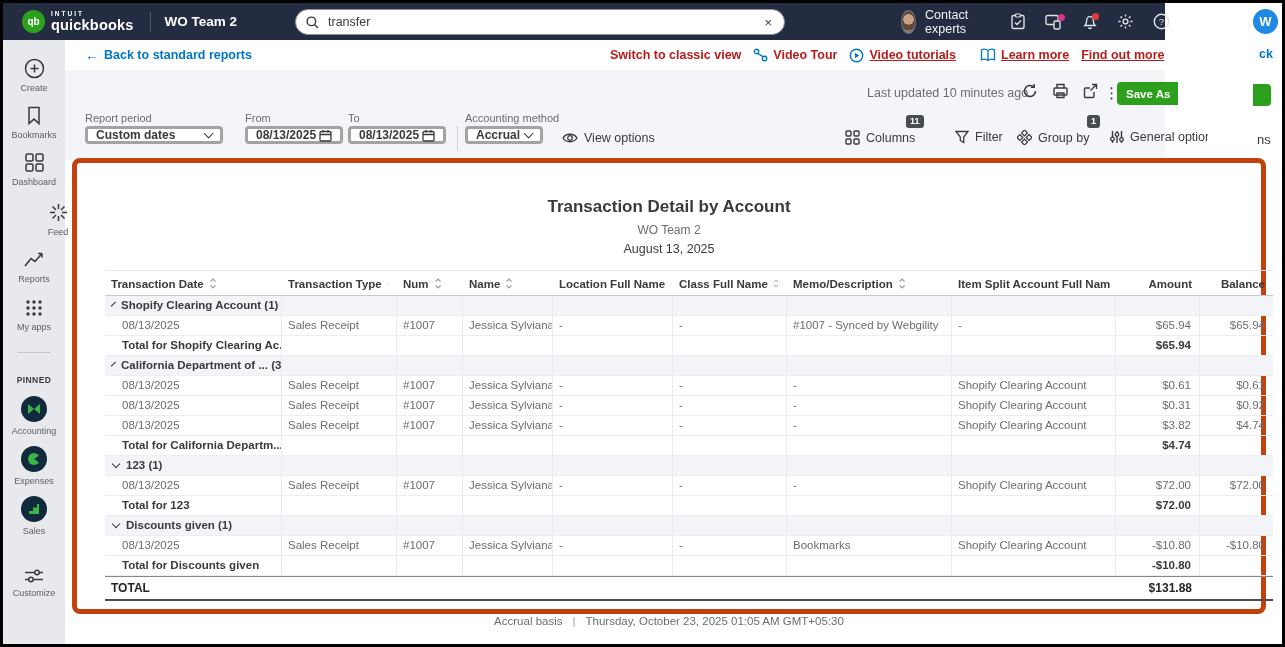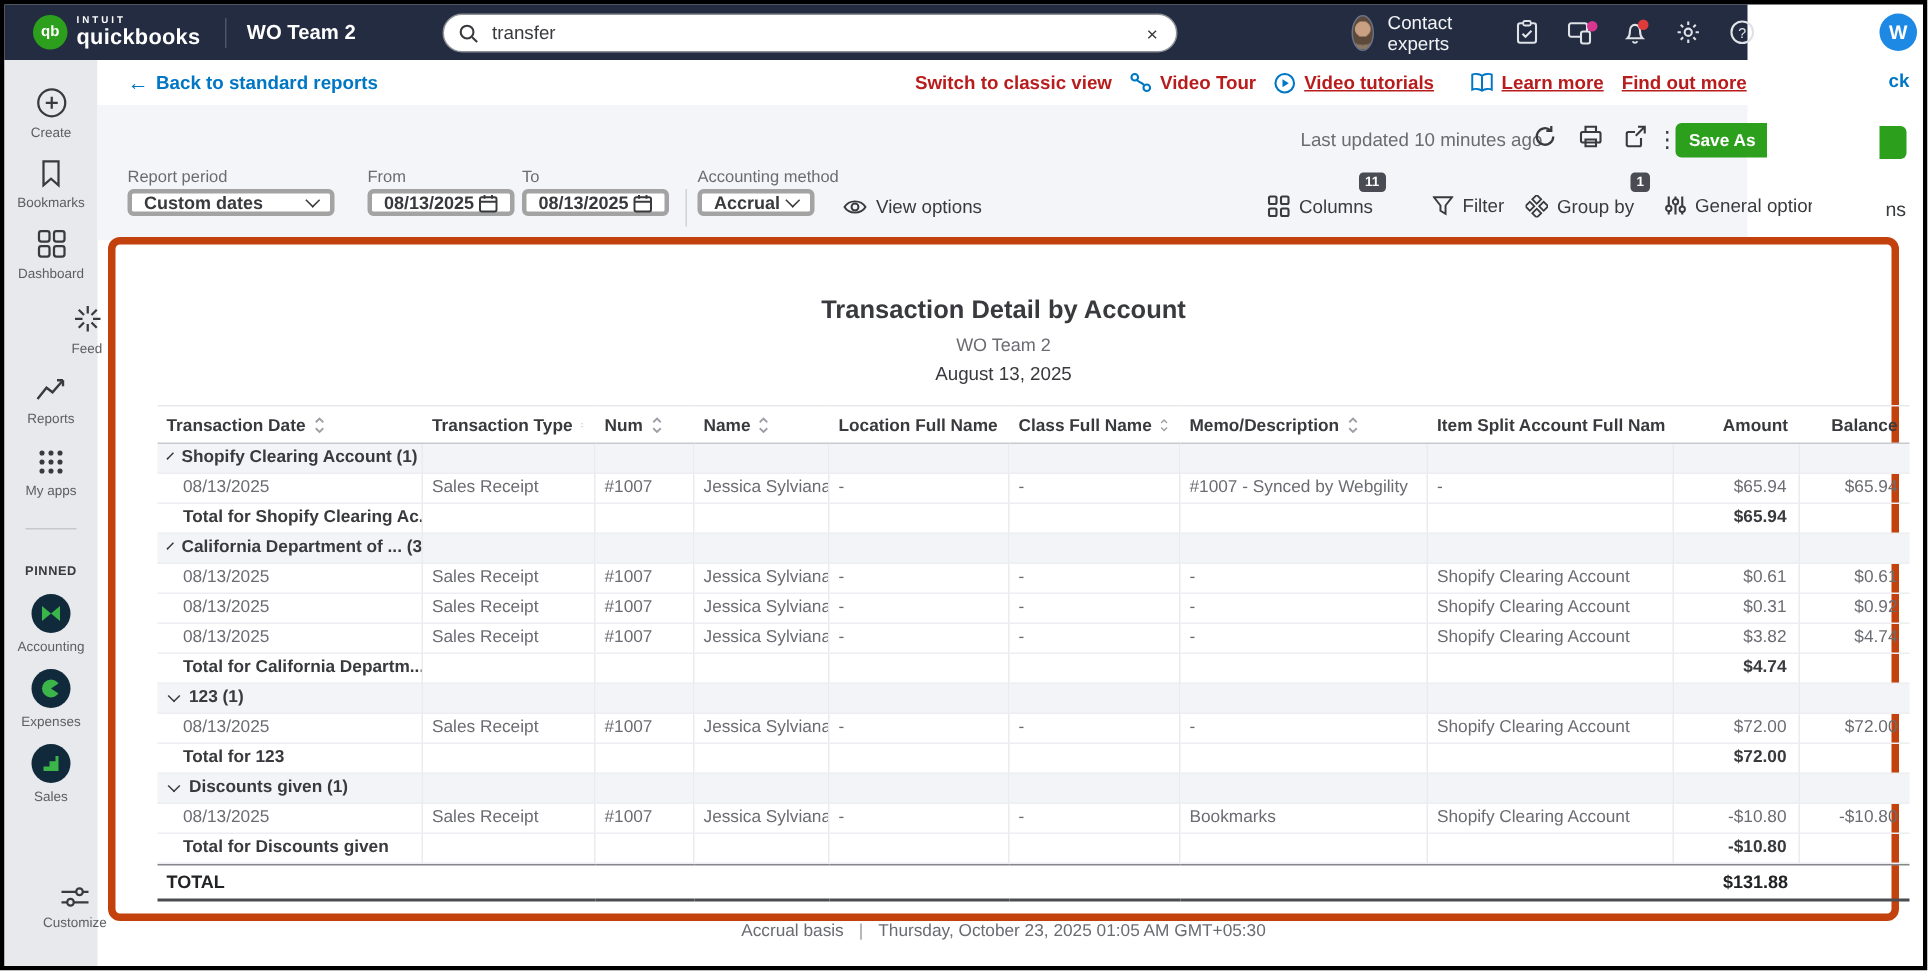--- a/index.html
+++ b/index.html
@@ -235,21 +235,21 @@
       <span class="lbl">Expenses</span>
     </div>
     <div class="side-item" style="top:456px;">
       <span class="pin-circle">
         <svg width="14" height="14" viewBox="0 0 14 14">
             <path d="M2 12 V9 H6 V5.5 H10 V2 H12 V12 Z" fill="#3bb54a"></path>
           </svg>
       </span>
       <span class="lbl">Sales</span>
     </div>
-    <div class="side-item" style="top:550px;padding-left:16px;">
+    <div class="side-item" style="top:528px;">
       <svg width="22" height="16" viewBox="0 0 22 16">
           <g stroke="#393a3d" stroke-width="1.5" fill="none">
             <path d="M2 4.5 h18 M2 11.5 h18"></path>
           </g>
           <circle cx="14" cy="4.5" r="2.2" fill="#e8e9ed" stroke="#393a3d" stroke-width="1.5"></circle>
           <circle cx="8" cy="11.5" r="2.2" fill="#e8e9ed" stroke="#393a3d" stroke-width="1.5"></circle>
         </svg>
       <span class="lbl">Customize</span>
     </div>
   </div>

